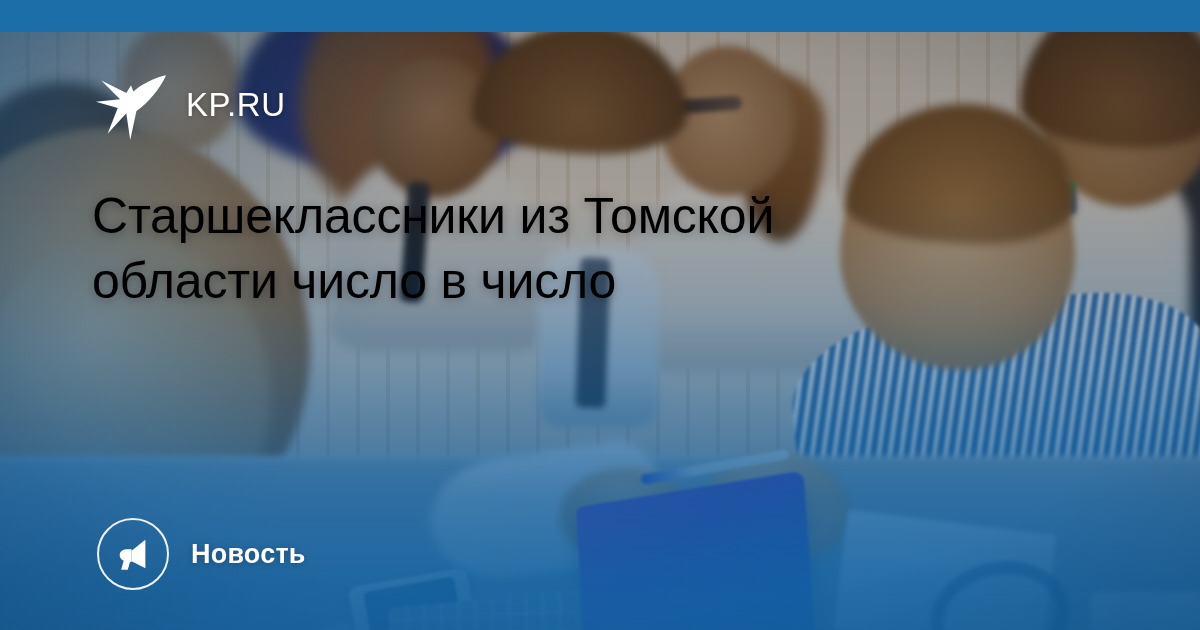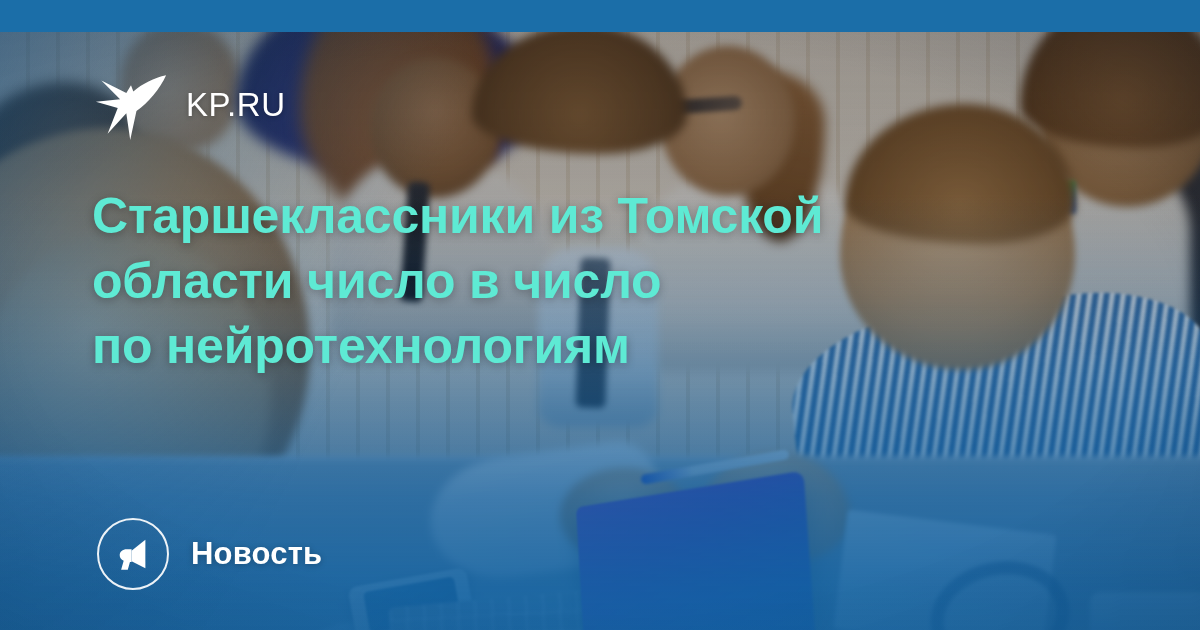--- a/index.html
+++ b/index.html
@@ -371,23 +371,23 @@
     letter-spacing:.6px;
     line-height:1;
     white-space:nowrap;
     text-shadow:0 1px 5px rgba(0,0,0,.30);
   }
 
   
   .headline {
     position:absolute; left:92px; top:152px;
     width:1010px;
-    color:#5eead4;
+    color:#000000;
     font-size:50px;
-    font-weight:700;
+    font-weight:400;
     line-height:65px;
     letter-spacing:-.2px;
     text-shadow:0 2px 10px rgba(0,0,0,.30);
   }
   .headline .hl-line { display:block; white-space:nowrap; }
 
   
   .badge {
     position:absolute; left:97px; top:486px;
     display:flex; align-items:center; gap:22px;
@@ -395,21 +395,21 @@
   .badge-circle {
     width:72px; height:72px;
     border:2px solid rgba(255,255,255,.92);
     border-radius:50%;
     display:flex; align-items:center; justify-content:center;
     flex:0 0 auto;
   }
   .badge-circle svg { width:38px; height:38px; display:block; }
   .badge-label {
     color:#ffffff;
-    font-size:31px;
+    font-size:27px;
     font-weight:700;
     letter-spacing:.2px;
     white-space:nowrap;
     text-shadow:0 1px 6px rgba(0,0,0,.28);
   }
 </style>
 </head>
 <body>
 
 <div class="card">
@@ -480,21 +480,20 @@
     <div class="logo-row">
       <svg class="logo-bird" viewBox="0 0 100 100" aria-hidden="true">
         <path fill="#ffffff" d="M95 13 C80 16 64 24 53 34 L50 26 L44 36 L12 20 L36 44 L5 47 L33 55 L20 88 L44 62 L49 96 L57 59 C72 48 87 31 95 13 Z"></path>
       </svg>
       <span class="logo-word">KP.RU</span>
     </div>
 
     <h1 class="headline">
       <span class="hl-line">Старшеклассники из Томской</span>
       <span class="hl-line">области число в число</span>
-      <span class="hl-line">по нейротехнологиям</span>
     </h1>
 
     <div class="badge">
       <span class="badge-circle">
         <svg viewBox="0 0 40 40" aria-hidden="true">
           <path fill="#ffffff" d="M33 5 L18.5 16.5 L18.5 27.5 L33 35 Z"></path>
           <path fill="#ffffff" d="M13.5 15 C9 15 6 17.6 6 21.4 C6 24 7.6 26.2 10.2 27.2 L7.5 36.5 L14.5 36.5 L16.8 28.4 L18.5 28.4 L18.5 15 Z"></path>
         </svg>
       </span>
       <span class="badge-label">Новость</span>

